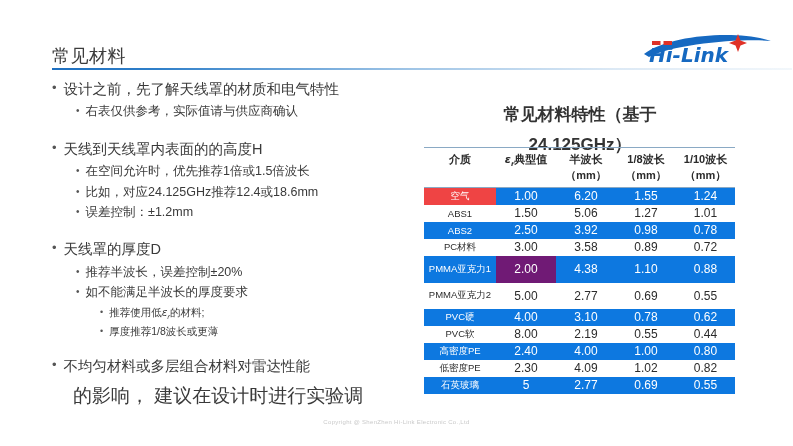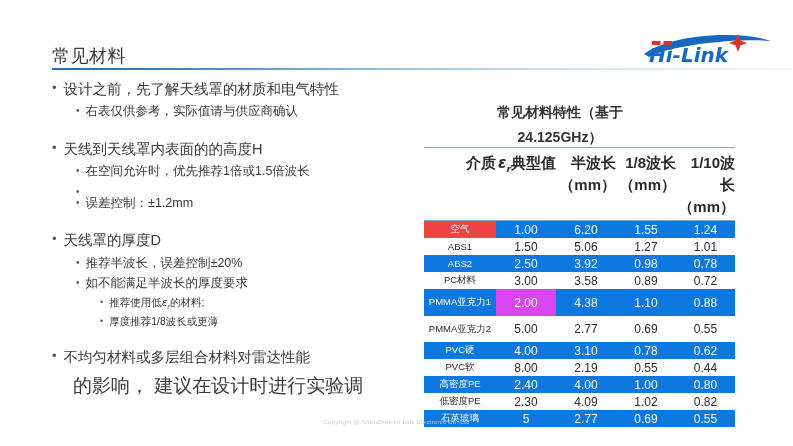--- a/index.html
+++ b/index.html
@@ -40,32 +40,32 @@
   .lvl2{margin-left:24px;font-size:12.5px;color:#3a3a3a;margin-bottom:1px;}
   .lvl3{margin-left:48px;font-size:10.5px;color:#3a3a3a;margin-bottom:1px;}
   .txt{line-height:1.55;}
   .gap-md{height:15px;}
   .wrap2{margin-left:21px;font-size:19px;line-height:1.7;color:#3a3a3a;}
   sub{font-size:.62em;vertical-align:sub;}
   .eps{font-style:italic;font-family:"DejaVu Sans",sans-serif;}
 
   
   .tbl-title{
-    position:absolute;left:404px;top:100px;width:312px;
-    text-align:center;font-size:14px;font-weight:bold;color:#333;
+    position:absolute;left:424px;top:100px;width:312px;
+    text-align:center;font-size:17px;font-weight:bold;color:#333;
     line-height:1.75;
   }
   .tbl{
     position:absolute;left:424px;top:147px;width:311px;
     border-collapse:collapse;
     border-top:1.5px solid #8aa9c4;
   }
   .tbl th{
-    font-size:15px;font-weight:bold;color:#2b2b2b;
-    padding:4px 0 3px 0;text-align:right;vertical-align:top;
+    font-size:11px;font-weight:bold;color:#2b2b2b;
+    padding:4px 0 3px 0;text-align:center;vertical-align:top;
     border-bottom:1px solid #8aa9c4;
     line-height:1.45;
   }
   .tbl td{
     font-size:12px;text-align:center;color:#2b2b2b;
     padding:1px 0;height:15px;
   }
   .tbl td.name{font-size:9.5px;}
   .tbl tr.hl td{background:#0d78e0;color:#ffffff;}
   .tbl tr.tall td{height:25px;}
@@ -116,20 +116,21 @@
     <div class="row lvl1">
       <span class="bullet b1">•</span>
       <span class="txt">天线到天线罩内表面的的高度H</span>
     </div>
     <div class="row lvl2">
       <span class="bullet b2">•</span>
       <span class="txt">在空间允许时，优先推荐1倍或1.5倍波长</span>
     </div>
     <div class="row lvl2">
       <span class="bullet b2">•</span>
+      <span class="txt">比如，对应24.125GHz推荐12.4或18.6mm</span>
     </div>
     <div class="row lvl2">
       <span class="bullet b2">•</span>
       <span class="txt">误差控制：±1.2mm</span>
     </div>
 
     <div class="gap-md"></div>
 
     <div class="row lvl1">
       <span class="bullet b1">•</span>
@@ -209,21 +210,21 @@
         </tr>
         <tr>
           <td class="c0 name">PC材料</td>
           <td class="c1">3.00</td>
           <td class="c2">3.58</td>
           <td class="c3">0.89</td>
           <td class="c4">0.72</td>
         </tr>
         <tr class="hl tall">
           <td class="c0 name" style="background: rgb(13, 120, 224);">PMMA亚克力1</td>
-          <td class="c1" style="background: #d946ef;">2.00</td>
+          <td class="c1" style="background: #701a75;">2.00</td>
           <td class="c2" style="background: rgb(13, 120, 224);">4.38</td>
           <td class="c3" style="background: rgb(13, 120, 224);">1.10</td>
           <td class="c4" style="background: rgb(13, 120, 224);">0.88</td>
         </tr>
         <tr class=" tall2">
           <td class="c0 name">PMMA亚克力2</td>
           <td class="c1">5.00</td>
           <td class="c2">2.77</td>
           <td class="c3">0.69</td>
           <td class="c4">0.55</td>

